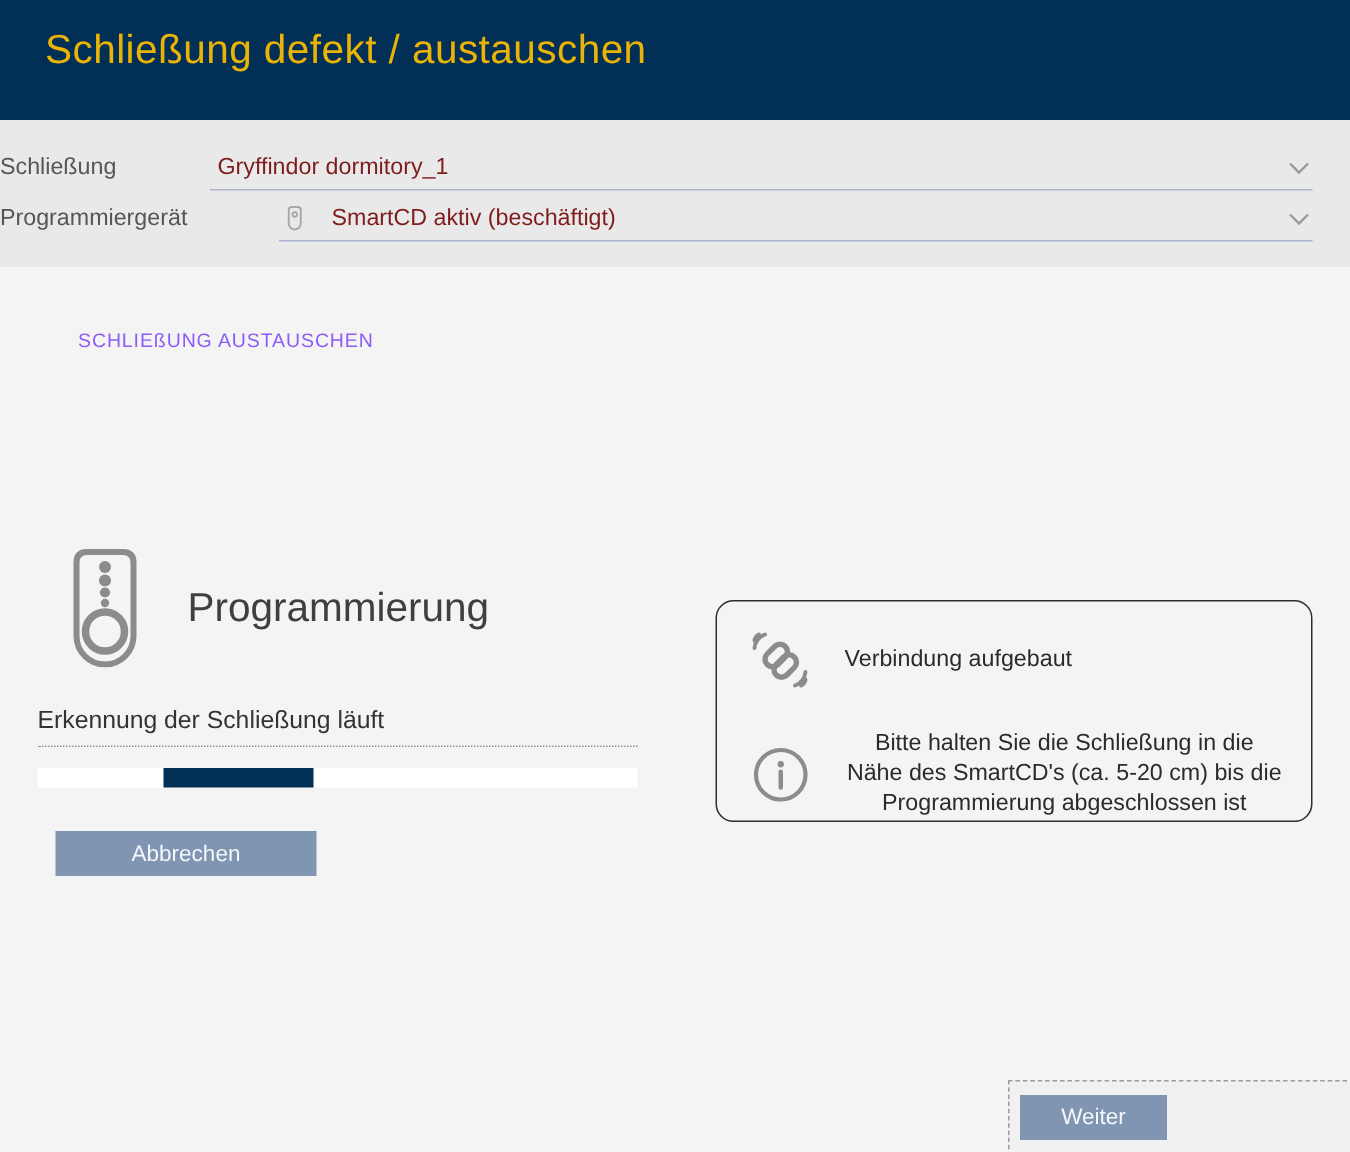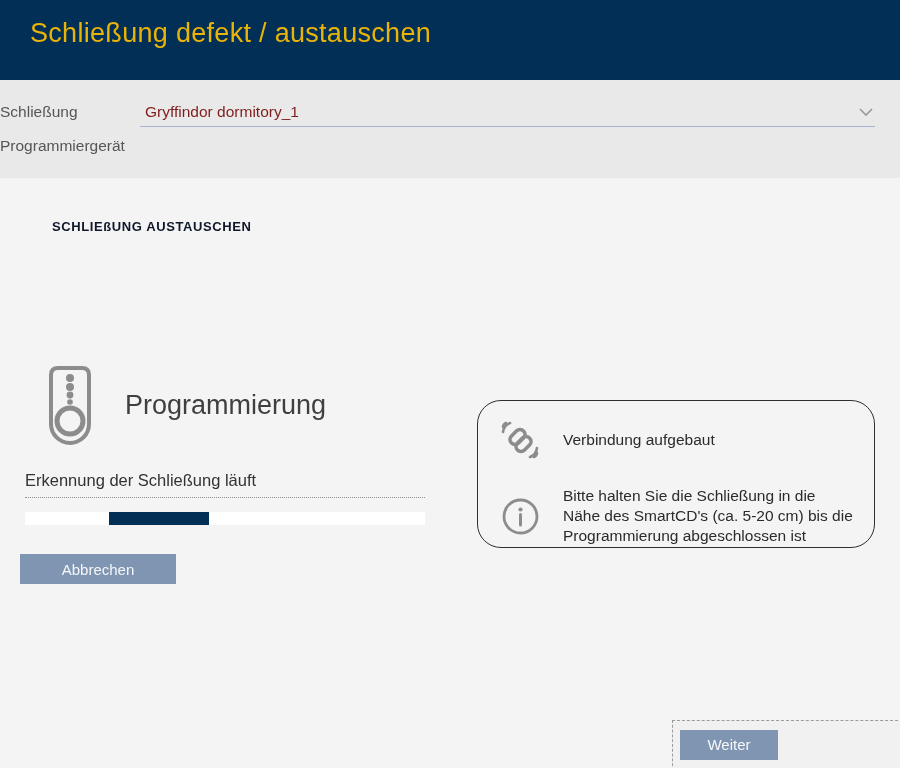--- a/index.html
+++ b/index.html
@@ -69,23 +69,23 @@
     display:flex;
   }
 
   
   .main { position:relative; height:590px; background:#f4f4f4; }
 
   .status-banner {
     position:absolute;
     left:52px; top:41px;
     font-size:13px;
-    font-weight:700;
+    font-weight:400;
     letter-spacing:0.6px;
-    color:#0f172a;
+    color:#8b5cf6;
   }
 
   .lock-icon { position:absolute; left:47px; top:187px; }
 
   .wizard-heading {
     position:absolute;
     left:125px; top:212px;
     font-size:27px;
     font-weight:400;
     color:#3f3f3f;
@@ -116,31 +116,32 @@
   .btn {
     background:#8095b1;
     color:#f4f7fa;
     font-size:15px;
     font-family:"Liberation Sans", sans-serif;
     border:none;
     cursor:pointer;
   }
   .cancel-btn {
     position:absolute;
-    left:20px; top:376px;
-    width:156px; height:30px;
+    left:37px; top:376px;
+    width:174px; height:30px;
   }
 
   .info-panel {
     position:absolute;
     left:477px; top:222px;
     width:398px; height:148px;
     border:1.5px solid #2e2e2e;
-    border-radius:24px;
+    border-radius:12px;
     padding:10px 18px 10px 22px;
+    text-align:center;
   }
   .info-row { display:flex; align-items:center; }
   .info-row.m1 { margin-top:8px; }
   .info-row.m2 { margin-top:25px; }
   .info-row .ico { flex:0 0 40px; display:flex; justify-content:center; }
   .info-row .txt {
     margin-left:23px;
     font-size:15.5px;
     line-height:20px;
     color:#2b2b2b;
@@ -177,20 +178,34 @@
       <span class="chevron">
         <svg width="14" height="9" viewBox="0 0 14 9">
             <polyline points="1,1.5 7,7.5 13,1.5" fill="none" stroke="#9a9a9a" stroke-width="1.6"></polyline>
           </svg>
       </span>
     </div>
   </div>
 
   <div class="form-row r2">
     <span class="form-label">Programmiergerät</span>
+    <div class="field">
+      <span class="dev-icon">
+        <svg width="11" height="17" viewBox="0 0 11 17">
+          <path d="M1.5,3 q0,-2 2,-2 h4 q2,0 2,2 v9 a4,4 0 0 1 -8,0 z" fill="none" stroke="#a8a8a8" stroke-width="1.3"></path>
+          <circle cx="5.5" cy="6" r="1.5" fill="none" stroke="#a8a8a8" stroke-width="1.2"></circle>
+        </svg>
+      </span>
+      <span>SmartCD aktiv (beschäftigt)</span>
+      <span class="chevron">
+        <svg width="14" height="9" viewBox="0 0 14 9">
+            <polyline points="1,1.5 7,7.5 13,1.5" fill="none" stroke="#9a9a9a" stroke-width="1.6"></polyline>
+          </svg>
+      </span>
+    </div>
   </div>
 
 </section>
 
 <main class="main">
 
   <div class="status-banner">SCHLIEßUNG AUSTAUSCHEN</div>
 
   <span class="lock-icon">
     <svg width="46" height="80" viewBox="0 0 46 80">

